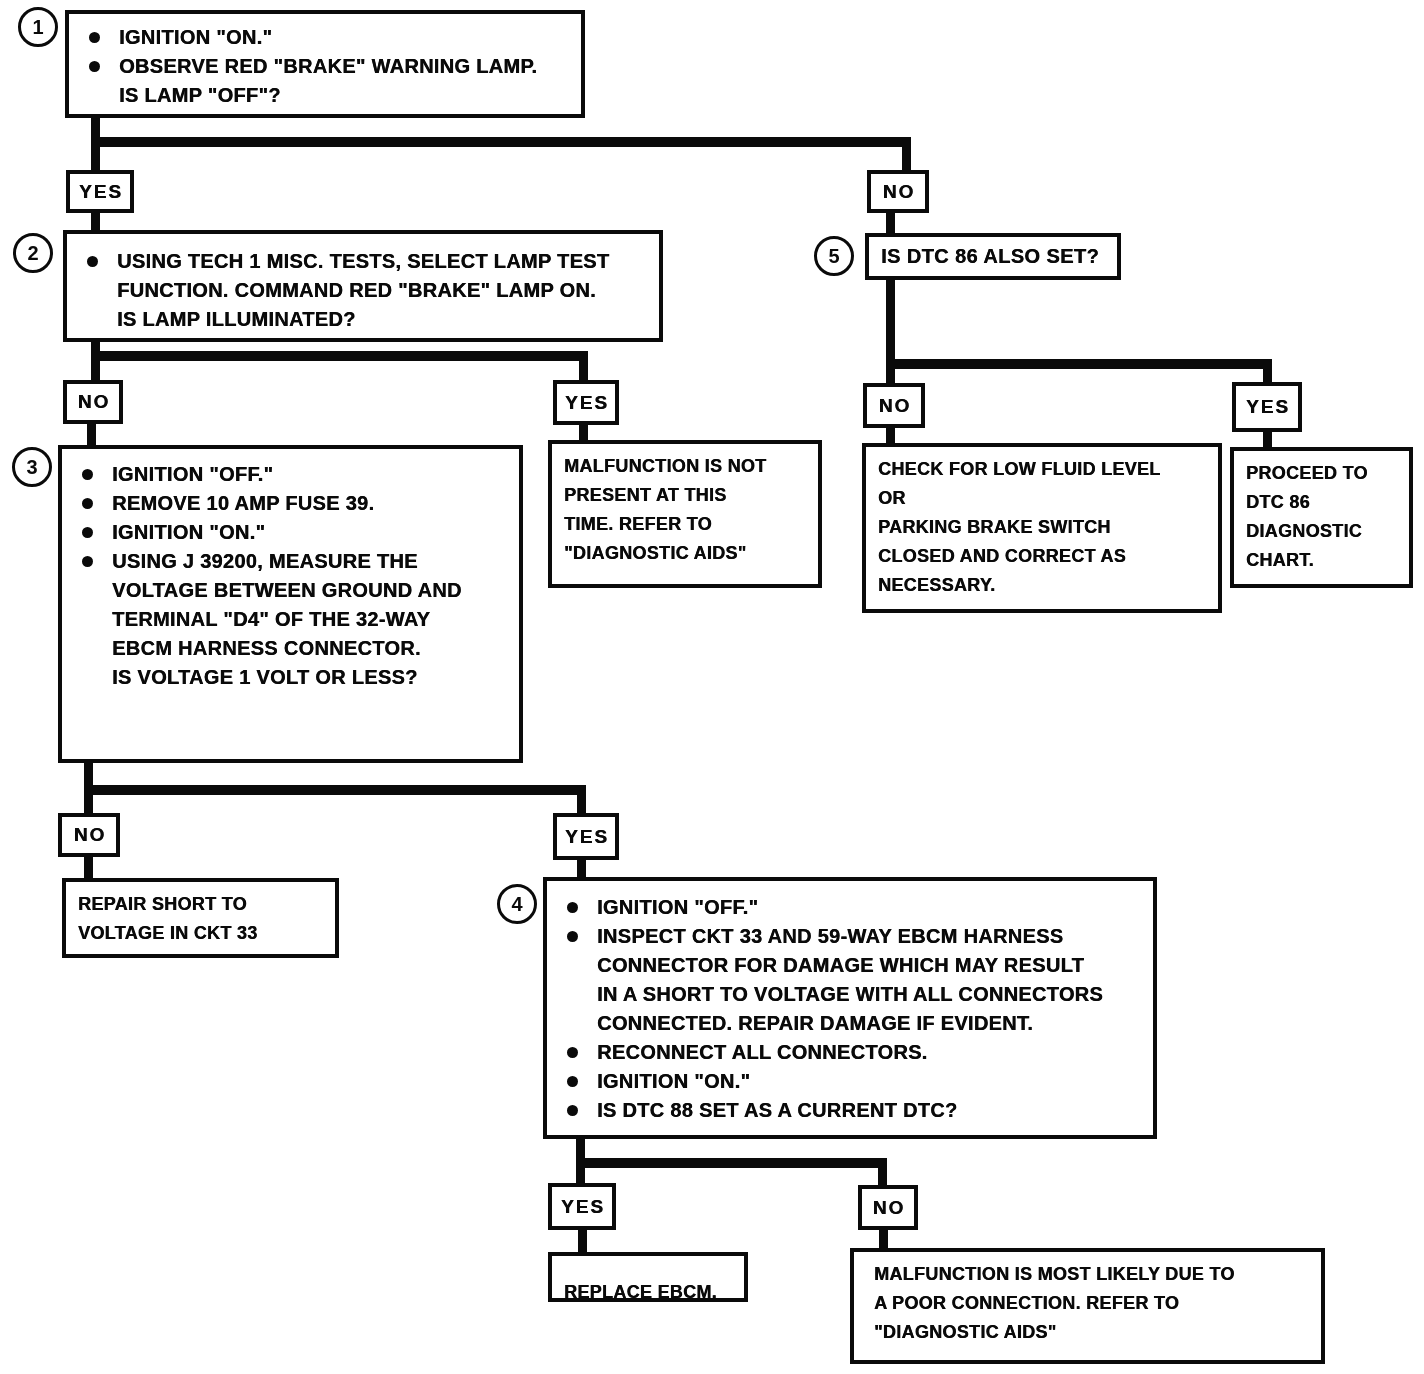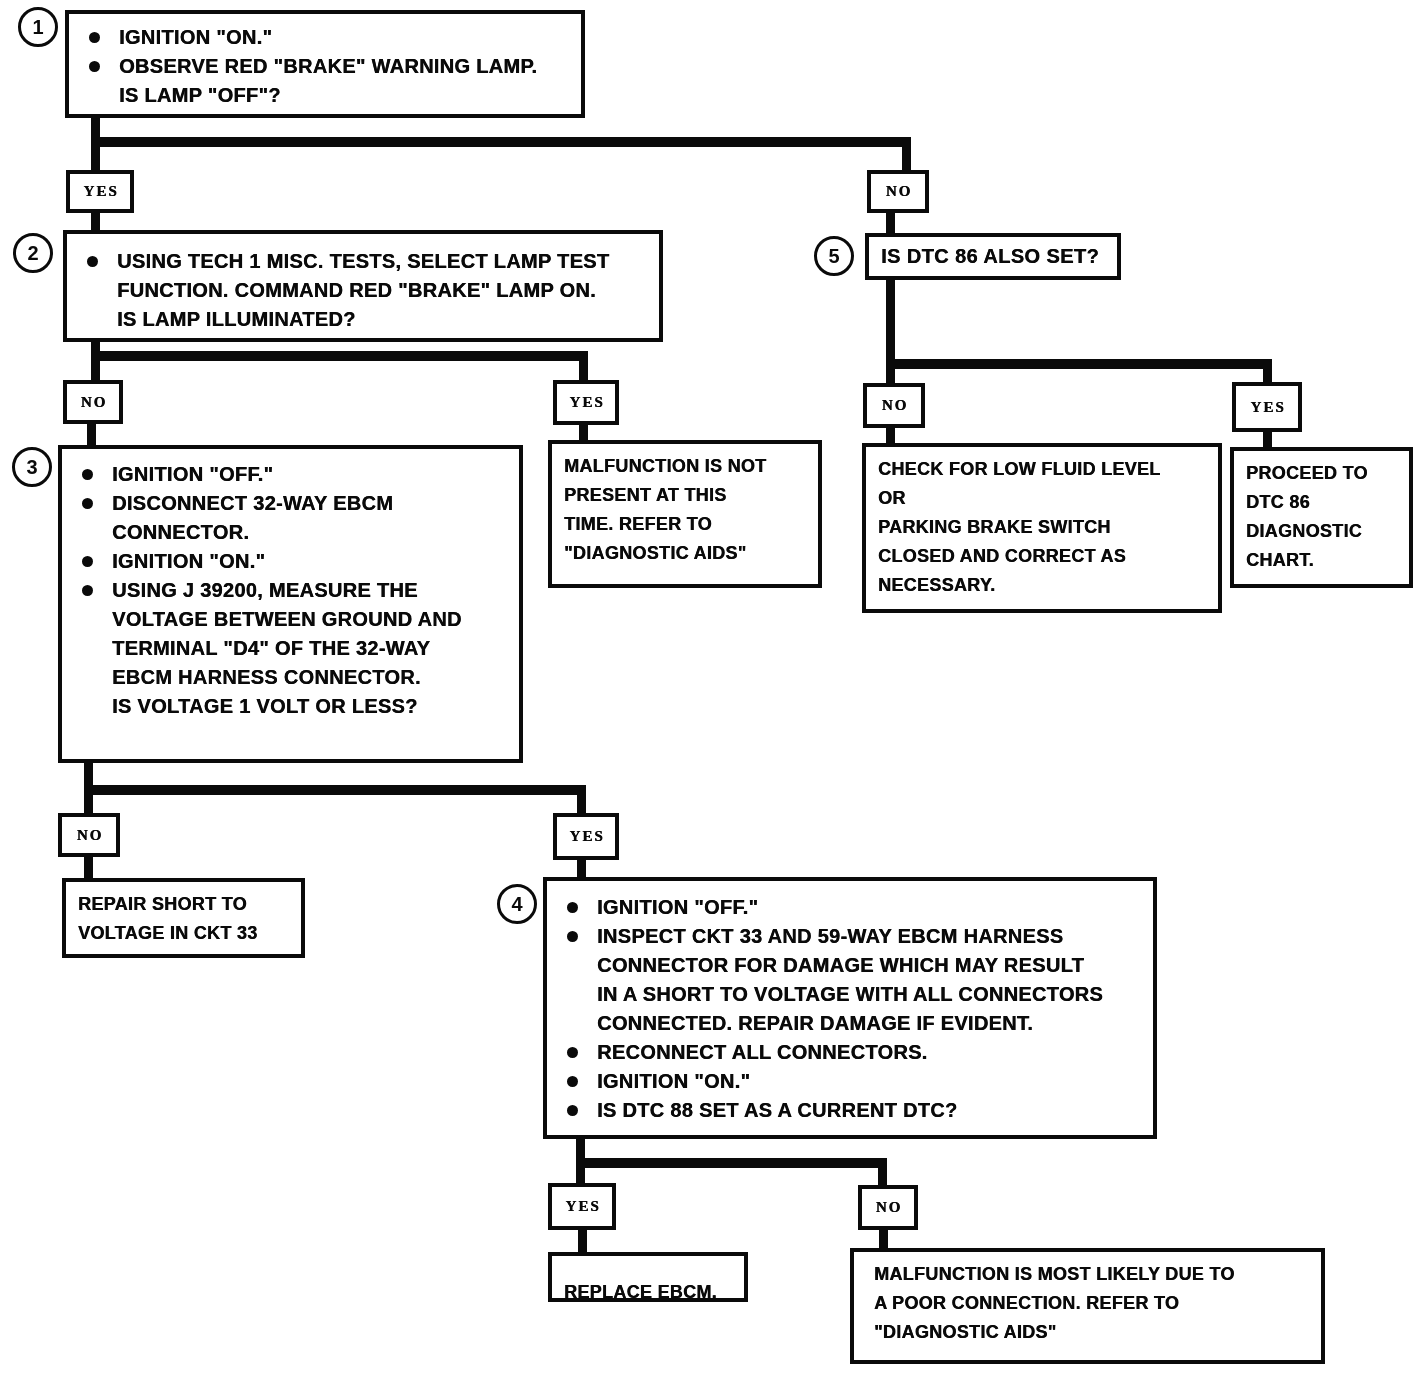--- a/index.html
+++ b/index.html
@@ -58,24 +58,23 @@
     font-size: 18px;
     line-height: 29px;
     letter-spacing: 0.3px;
     padding: 8px 10px 6px 12px;
   }
   .terminal .t-text { white-space: pre-line; }
   .yn {
     display: flex;
     align-items: center;
     justify-content: center;
-    font-size: 15px;
+    font-size: 19px;
     letter-spacing: 2px;
     padding-left: 2px;
-    font-family: Liberation Serif, serif;
   }
   .circle {
     position: absolute;
     width: 40px;
     height: 40px;
     border: 3px solid #0a0a0a;
     border-radius: 50%;
     box-sizing: border-box;
     display: flex;
     align-items: center;
@@ -186,22 +185,21 @@
     <span>YES</span>
   </div>
 
   <div class="box step" style="left:58px; top:445px; width:465px; height:318px; padding-top:11px;">
     <div class="bullet-item">
       <span class="bullet"></span>
       <span class="bullet-text">IGNITION "OFF."</span>
     </div>
     <div class="bullet-item">
       <span class="bullet"></span>
-      <span class="bullet-text">DISCONNECT 32-WAY EBCM
-CONNECTOR.</span>
+      <span class="bullet-text">REMOVE 10 AMP FUSE 39.</span>
     </div>
     <div class="bullet-item">
       <span class="bullet"></span>
       <span class="bullet-text">IGNITION "ON."</span>
     </div>
     <div class="bullet-item">
       <span class="bullet"></span>
       <span class="bullet-text">USING J 39200, MEASURE THE
 VOLTAGE BETWEEN GROUND AND
 TERMINAL "D4" OF THE 32-WAY
@@ -232,21 +230,21 @@
 CHART.</span>
   </div>
 
   <div class="box yn" style="left:58px; top:813px; width:62px; height:44px;">
     <span>NO</span>
   </div>
   <div class="box yn" style="left:553px; top:813px; width:66px; height:47px;">
     <span>YES</span>
   </div>
 
-  <div class="box terminal" style="left:62px; top:878px; width:243px; height:80px;">
+  <div class="box terminal" style="left:62px; top:878px; width:277px; height:80px;">
     <span class="t-text">REPAIR SHORT TO
 VOLTAGE IN CKT 33</span>
   </div>
 
   <div class="box step" style="left:543px; top:877px; width:614px; height:262px; padding-top:12px;">
     <div class="bullet-item">
       <span class="bullet"></span>
       <span class="bullet-text">IGNITION "OFF."</span>
     </div>
     <div class="bullet-item">

